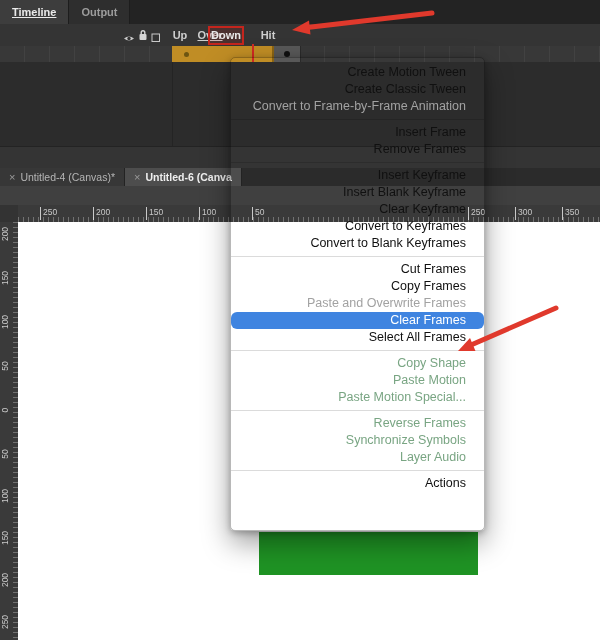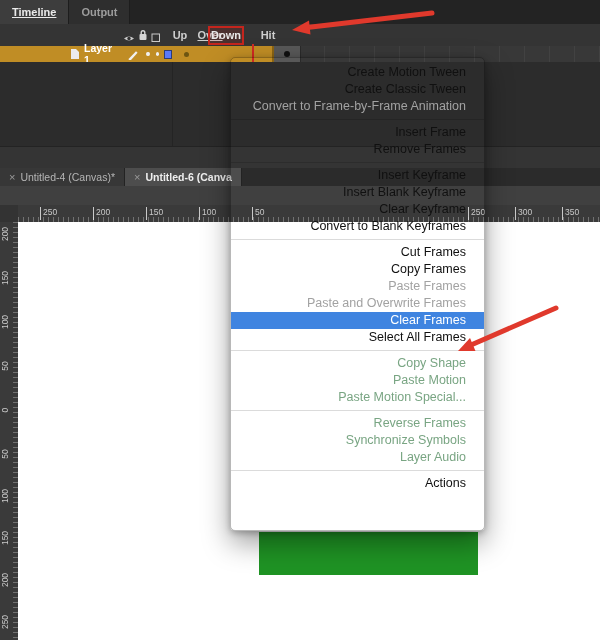--- a/index.html
+++ b/index.html
@@ -59,21 +59,21 @@
   .stage{position:absolute;left:18px;top:222px;width:582px;height:418px;background:#fff;z-index:1;}
   .greenrect{position:absolute;left:259px;top:532px;width:219px;height:43px;background:#1f9324;z-index:2;}
   
   .menu{position:absolute;left:230px;top:57px;width:255px;height:474px;z-index:5;box-sizing:border-box;
     padding:6px 0;border-radius:5px;border:1px solid rgba(0,0,0,.28);
     background:linear-gradient(180deg,#ededed 0%,#eaeaea 58%,#e2ead e 66%,#e0e8dc 66%,#bbe2b6 75%,#9cd99a 82%,#90d492 90%,#9edb9d 96%,#b2e4b0 100%);
     box-shadow:0 12px 28px rgba(0,0,0,.38),0 2px 6px rgba(0,0,0,.25);text-align:right;}
   .mitem{height:17px;line-height:17px;font-size:12.5px;color:#101010;padding:0 18px;white-space:nowrap;}
   .mitem.dis{color:#a2a2a2;}
   .mitem.gdis{color:#79a583;}
-  .mitem.hl{background:#3f84e0;color:#fff;}
+  .mitem.hl{background:#3f84e0;color:#fff;border-radius:6px;}
   .msep{height:1px;background:rgba(0,0,0,.14);margin:4px 0;}
   
   .overlay{position:absolute;left:0;top:0;z-index:9;pointer-events:none;}
   .dot{width:4px;height:4px;border-radius:50%;background:#f0f0f0;}
   .swatch{width:7px;height:7px;background:#5b79f7;border:1px solid #2d3c74;}
 </style>
 </head>
 <body>
 
 <div id="app">
@@ -103,36 +103,20 @@
           </svg>
       </span>
 
     <span class="flabel" style="left: 167px; width: 26px;">Up</span>
         <span class="flabel" style="left: 193px; width: 34px; text-decoration: underline;">Over</span>
         <span class="flabel boxed" style="left: 208px; width: 32px;">Down</span>
         <span class="flabel" style="left: 253px; width: 30px;">Hit</span>
       </div>
 
     <div class="layerrow">
-      <div class="layerleft">
-        <span style="margin-left:70px;display:inline-flex;">
-          <svg width="10" height="12">
-              <path d="M1 1h5l3 3v7H1z" fill="#ececec"></path>
-            </svg>
-        </span>
-        <span class="layername">Layer 1</span>
-        <span style="margin-left:12px;display:inline-flex;">
-          <svg width="13" height="12">
-              <path d="M2 10.5 L9 3.2 l1.6 1.6 L4 12 l-2.6.6z" fill="#f0f0f0"></path>
-            </svg>
-        </span>
-        <span class="dot" style="margin-left:6px;"></span>
-        <span class="dot" style="margin-left:6px;"></span>
-        <span class="swatch" style="margin-left:5px;"></span>
-      </div>
       <div class="selframes"></div>
       <div class="kfdot"></div>
       <div class="hitcell">
         <div class="hitdot"></div>
       </div>
     </div>
     <div class="playhead"></div>
 
     <div class="tlfill"></div>
     <div class="vline172"></div>
@@ -258,25 +242,25 @@
       <div class="mitem">Create Motion Tween</div>
       <div class="mitem">Create Classic Tween</div>
       <div class="mitem dis">Convert to Frame-by-Frame Animation</div>
       <div class="msep"></div>
       <div class="mitem">Insert Frame</div>
       <div class="mitem">Remove Frames</div>
       <div class="msep"></div>
       <div class="mitem">Insert Keyframe</div>
       <div class="mitem">Insert Blank Keyframe</div>
       <div class="mitem">Clear Keyframe</div>
+      <div class="mitem">Convert to Keyframes</div>
       <div class="mitem">Convert to Blank Keyframes</div>
       <div class="msep"></div>
       <div class="mitem">Cut Frames</div>
       <div class="mitem">Copy Frames</div>
-      <div class="mitem dis">Paste Frames</div>
       <div class="mitem dis">Paste and Overwrite Frames</div>
       <div class="mitem hl">Clear Frames</div>
       <div class="mitem">Select All Frames</div>
       <div class="msep"></div>
       <div class="mitem gdis">Copy Shape</div>
       <div class="mitem gdis">Paste Motion</div>
       <div class="mitem gdis">Paste Motion Special...</div>
       <div class="msep"></div>
       <div class="mitem gdis">Reverse Frames</div>
       <div class="mitem gdis">Synchronize Symbols</div>

